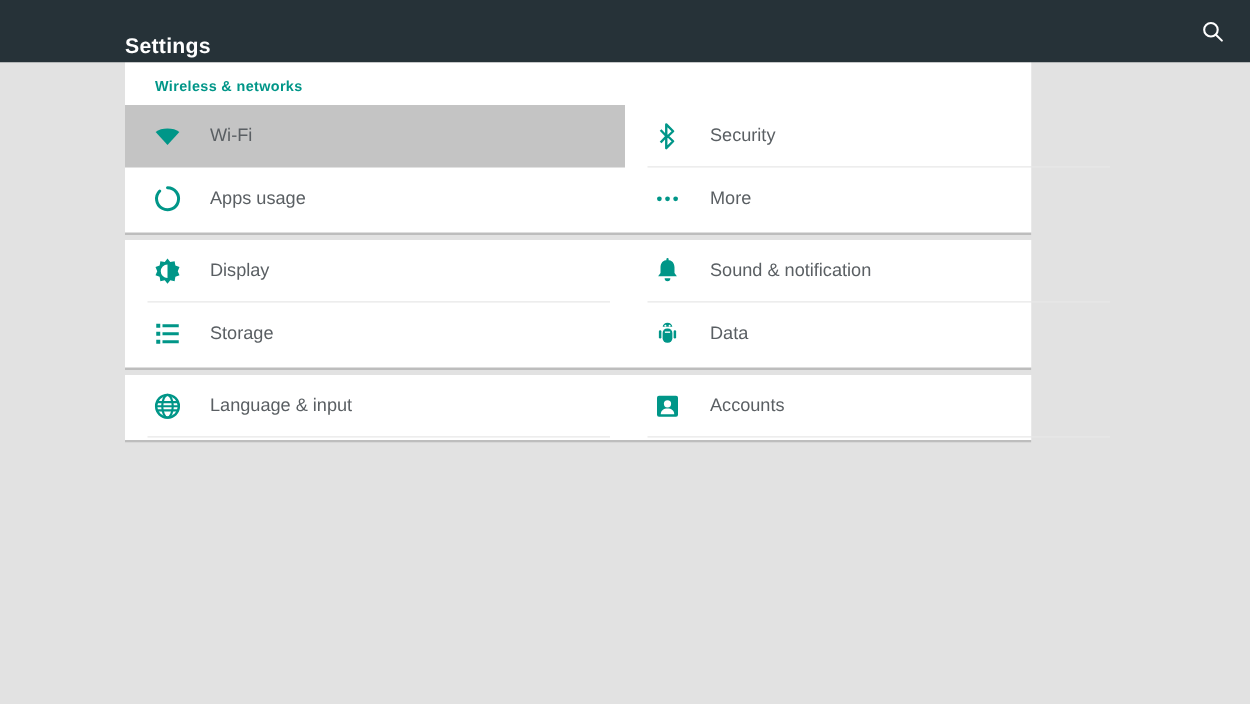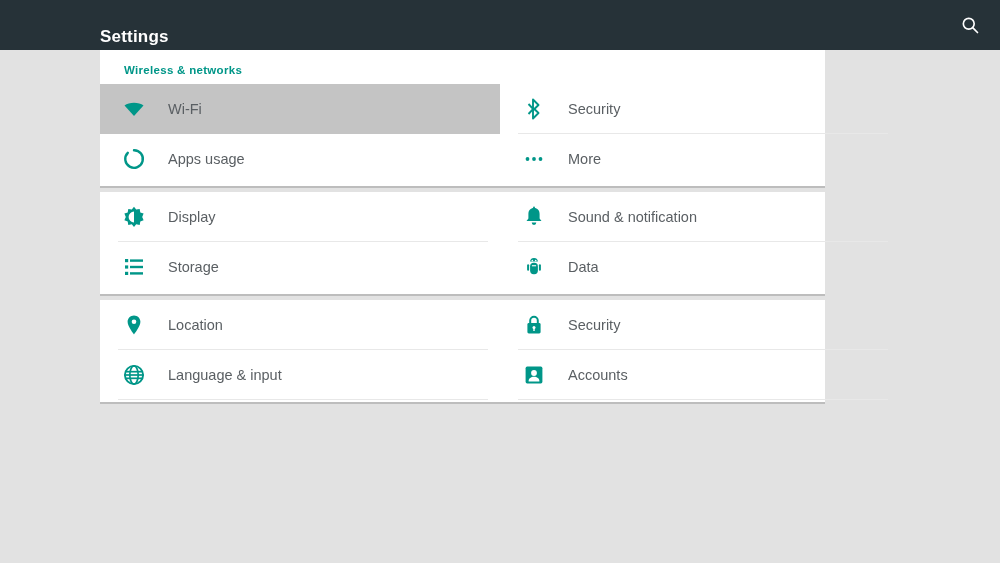--- a/index.html
+++ b/index.html
@@ -229,42 +229,20 @@
           </span>
           <span class="label">Data</span>
         </div>
       </div>
     </div>
     <div class="card">
       <div class="row">
         <div class="cell divider">
           <span class="icon">
             <svg width="24" height="24" viewBox="0 0 24 24">
-              <path d="M12 2.4 c-3.6 0 -6.4 2.8 -6.4 6.4 c0 4.8 6.4 12.6 6.4 12.6 s6.4 -7.8 6.4 -12.6 c0 -3.6 -2.8 -6.4 -6.4 -6.4 Z" fill="#009688"></path>
-              <circle cx="12" cy="8.8" r="2.3" fill="#ffffff"></circle>
-            </svg>
-          </span>
-          <span class="label">Location</span>
-        </div>
-        <div class="cell divider">
-          <span class="icon">
-            <svg width="24" height="24" viewBox="0 0 24 24">
-              <path d="M8.2 10 V7.6 a3.8 3.8 0 0 1 7.6 0 V10" fill="none" stroke="#009688" stroke-width="2"></path>
-              <rect x="5.4" y="10" width="13.2" height="10.4" rx="1.4" fill="#009688"></rect>
-              <circle cx="12" cy="14.4" r="1.5" fill="#ffffff"></circle>
-              <rect x="11.3" y="15" width="1.4" height="3" fill="#ffffff"></rect>
-            </svg>
-          </span>
-          <span class="label">Security</span>
-        </div>
-      </div>
-      <div class="row">
-        <div class="cell divider">
-          <span class="icon">
-            <svg width="24" height="24" viewBox="0 0 24 24">
               <circle cx="12" cy="12" r="9.1" fill="none" stroke="#009688" stroke-width="1.9"></circle>
               <ellipse cx="12" cy="12" rx="4.2" ry="9.1" fill="none" stroke="#009688" stroke-width="1.7"></ellipse>
               <line x1="3.2" y1="8.7" x2="20.8" y2="8.7" stroke="#009688" stroke-width="1.7"></line>
               <line x1="3.2" y1="15.3" x2="20.8" y2="15.3" stroke="#009688" stroke-width="1.7"></line>
               <line x1="2.9" y1="12" x2="21.1" y2="12" stroke="#009688" stroke-width="1.7"></line>
             </svg>
           </span>
           <span class="label">Language &amp; input</span>
         </div>
         <div class="cell divider">

